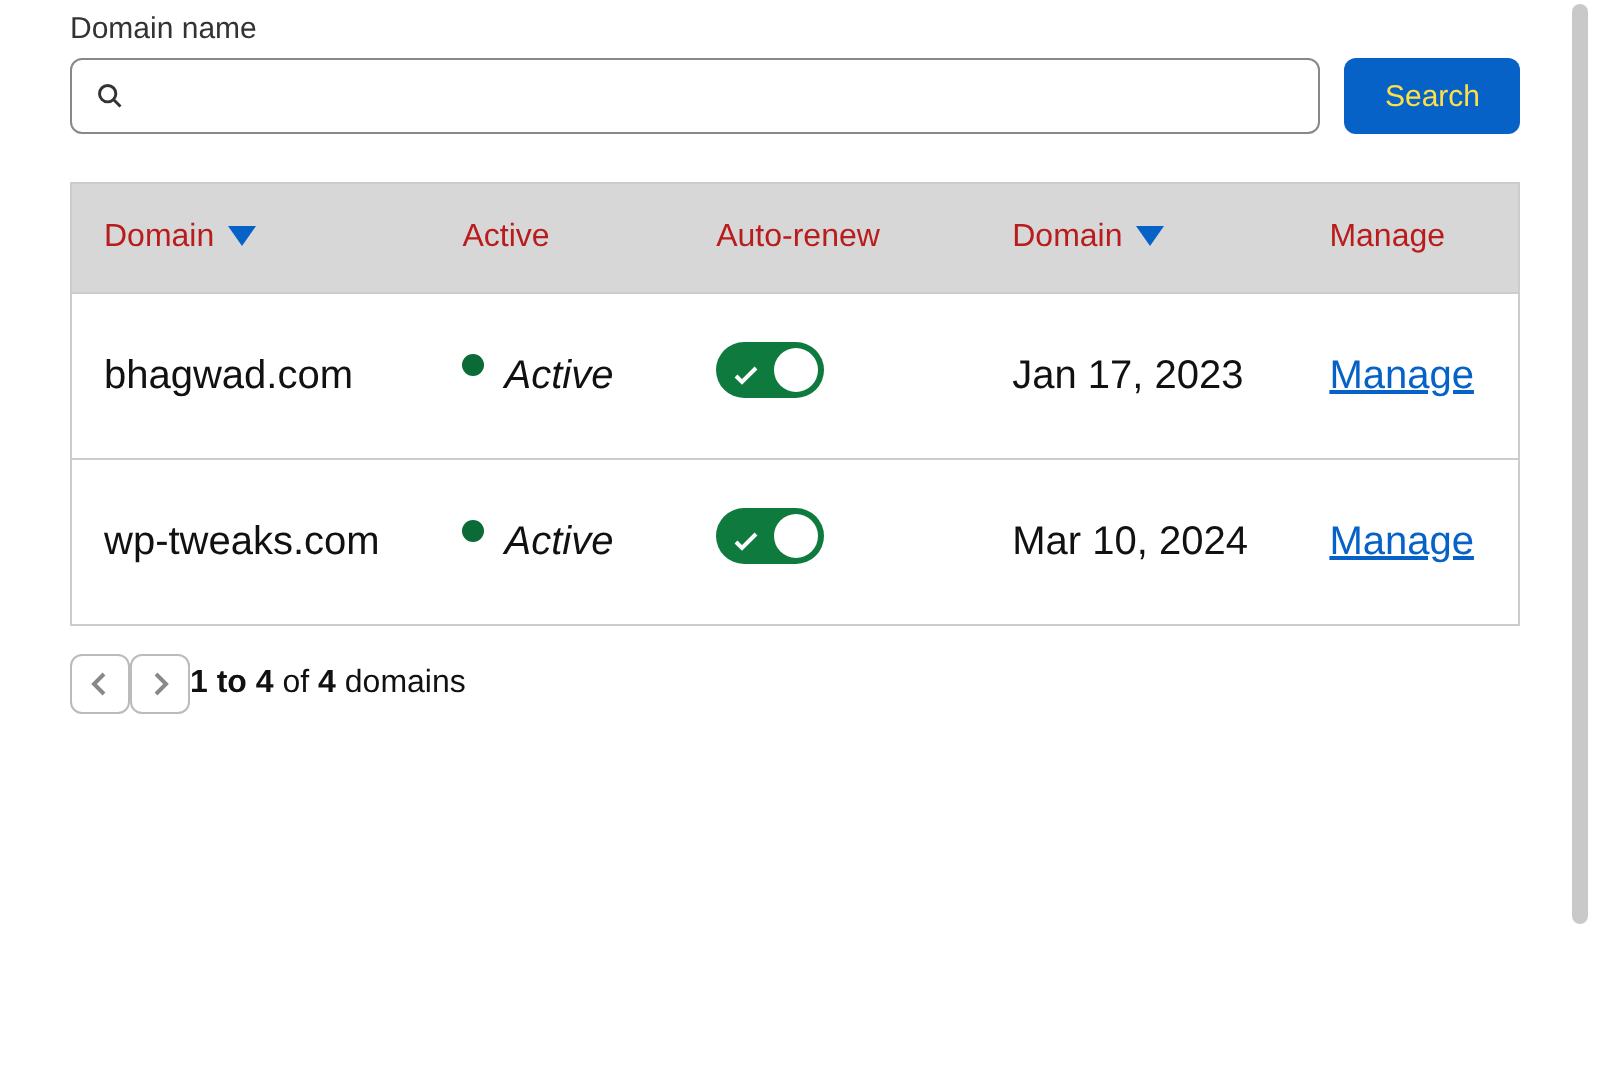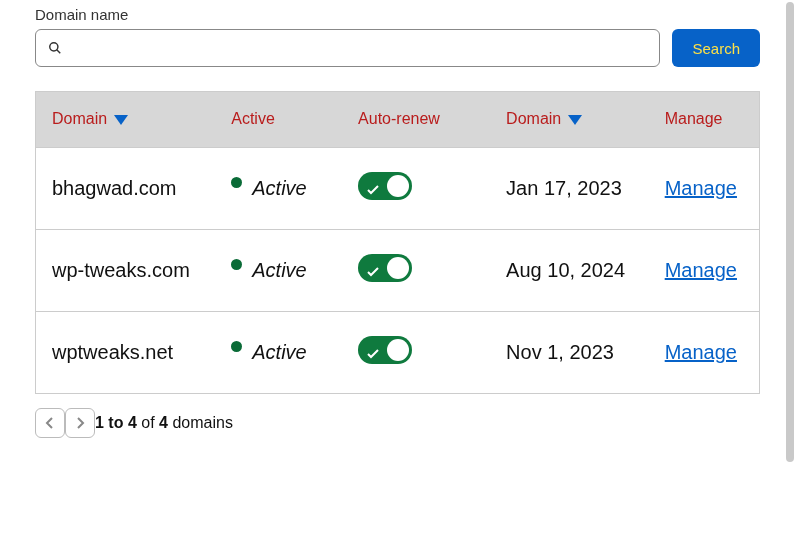--- a/index.html
+++ b/index.html
@@ -241,44 +241,21 @@
     <td class="col-auto">
       <span class="toggle">
         <span class="check">
           <svg width="12" height="12" viewBox="0 0 12 12" fill="none" stroke="#fff" stroke-width="2">
                   <polyline points="1,6 4,9 11,2"></polyline>
                 </svg>
         </span>
         <span class="knob"></span>
       </span>
     </td>
-    <td class="col-exp">Aug 10, 2024</td>
-    <td class="col-manage">
-      <a class="manage-link">Manage</a>
-    </td>
-        </tr>
-        <tr>
-    <td class="col-domain">wptweaks.net</td>
-    <td class="col-status">
-      <div class="status-cell">
-        <span class="status-dot"></span>
-        <span>Active</span>
-      </div>
-    </td>
-    <td class="col-auto">
-      <span class="toggle">
-        <span class="check">
-          <svg width="12" height="12" viewBox="0 0 12 12" fill="none" stroke="#fff" stroke-width="2">
-                  <polyline points="1,6 4,9 11,2"></polyline>
-                </svg>
-        </span>
-        <span class="knob"></span>
-      </span>
-    </td>
-    <td class="col-exp">Nov 1, 2023</td>
+    <td class="col-exp">Mar 10, 2024</td>
     <td class="col-manage">
       <a class="manage-link">Manage</a>
     </td>
         </tr>
       </tbody>
   </table>
 
   <div class="pager">
     <div class="pager-btn">
       <svg width="10" height="12" viewBox="0 0 10 12" fill="none" stroke="#888" stroke-width="2">

